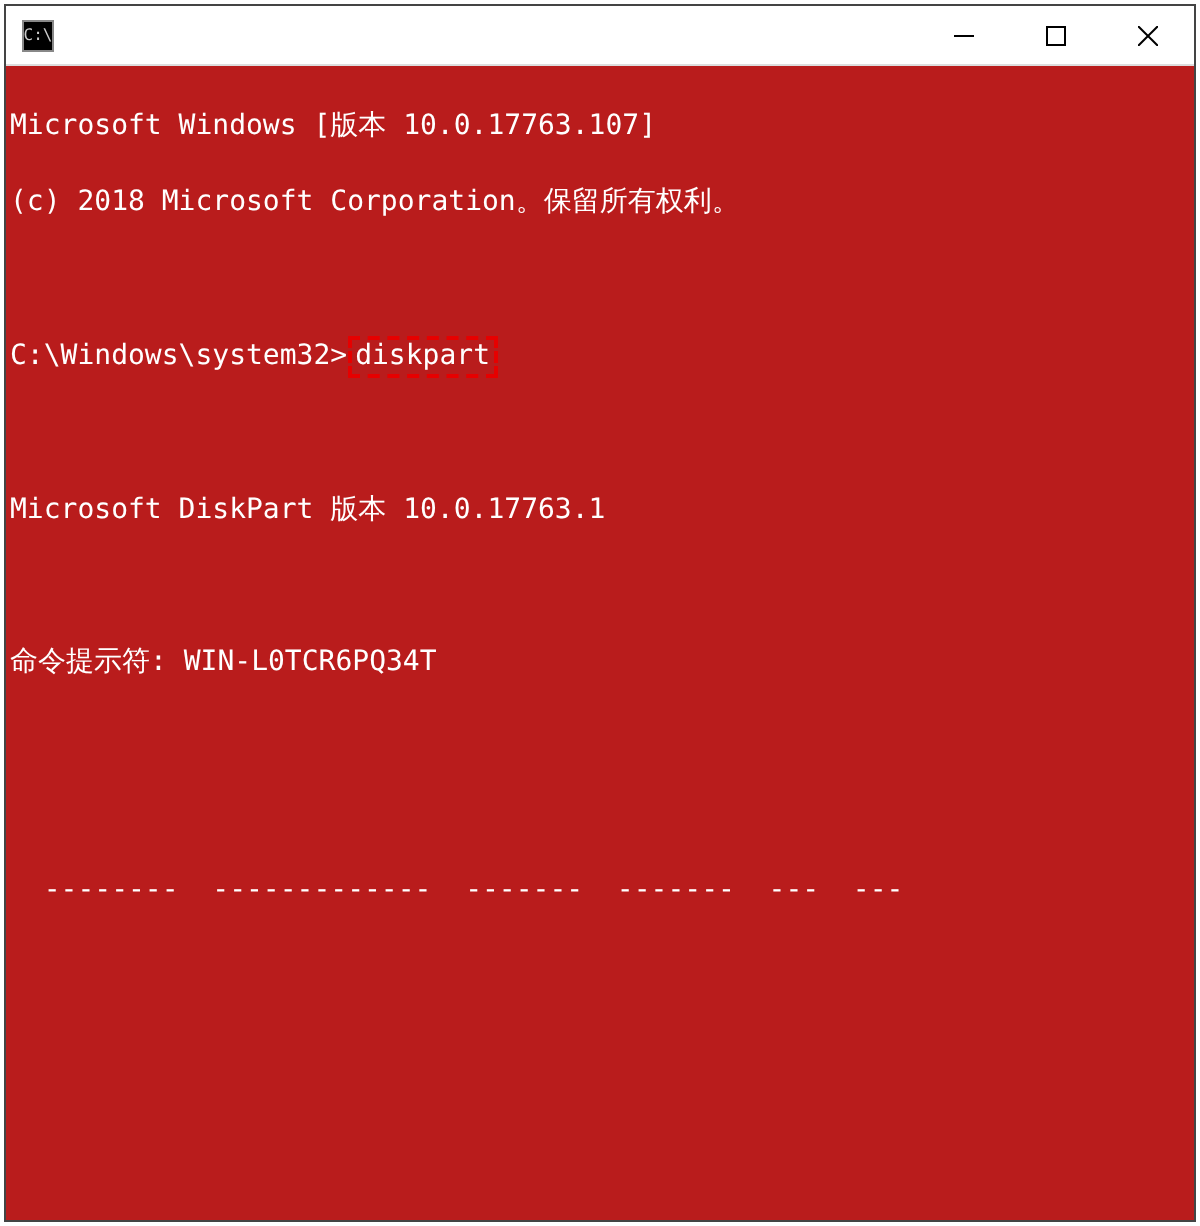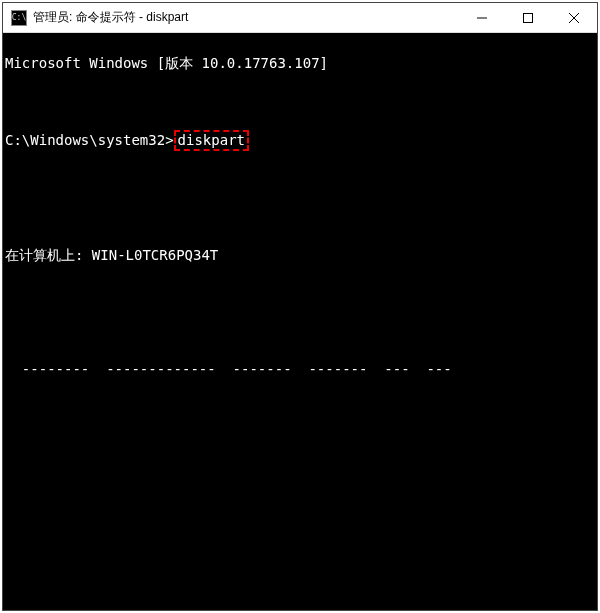--- a/index.html
+++ b/index.html
@@ -48,21 +48,21 @@
     width: 46px;
     height: 30px;
     display: flex;
     align-items: center;
     justify-content: center;
     color: #000;
   }
   .titlebar .ctrl svg { display: block; }
   .terminal {
     flex: 1;
-    background: #000000;
+    background: #b91c1c;
     color: #fff;
     font-size: 14px;
     line-height: 19px;
     padding: 2px 0 2px 2px;
     white-space: pre;
     font-family: "NSimSun", "SimSun", "Consolas", monospace;
     letter-spacing: 0;
     overflow: hidden;
     position: relative;
   }
@@ -76,21 +76,20 @@
   }
   .blank { height: 19px; }
 </style>
 </head>
 <body>
 
 <div class="window">
 
   <div class="titlebar">
     <div class="icon">C:\</div>
-    <div class="title">管理员: 命令提示符 - diskpart</div>
     <div class="spacer"></div>
     <div class="ctrl">
       <svg width="10" height="10" viewBox="0 0 10 10">
           <line x1="0" y1="5" x2="10" y2="5" stroke="#000" stroke-width="1"></line>
         </svg>
     </div>
     <div class="ctrl">
       <svg width="10" height="10" viewBox="0 0 10 10">
           <rect x="0.5" y="0.5" width="9" height="9" fill="none" stroke="#000" stroke-width="1"></rect>
         </svg>
@@ -98,25 +97,27 @@
     <div class="ctrl">
       <svg width="10" height="10" viewBox="0 0 10 10">
           <line x1="0" y1="0" x2="10" y2="10" stroke="#000" stroke-width="1"></line>
           <line x1="10" y1="0" x2="0" y2="10" stroke="#000" stroke-width="1"></line>
         </svg>
     </div>
   </div>
 
   <div class="terminal">
 <div class="line">Microsoft Windows [版本 10.0.17763.107]</div>
+<div class="line">(c) 2018 Microsoft Corporation。保留所有权利。</div>
 <div class="blank"></div>
 <div class="line"><span>C:\Windows\system32&gt;</span><span class="hl">diskpart</span></div>
 <div class="blank"></div>
+<div class="line">Microsoft DiskPart 版本 10.0.17763.1</div>
 <div class="blank"></div>
-<div class="line">在计算机上: WIN-L0TCR6PQ34T</div>
+<div class="line">命令提示符: WIN-L0TCR6PQ34T</div>
 <div class="blank"></div>
 <div class="blank"></div>
 <div class="line">  --------  -------------  -------  -------  ---  ---</div>
 
 
 
 
 
 
 

